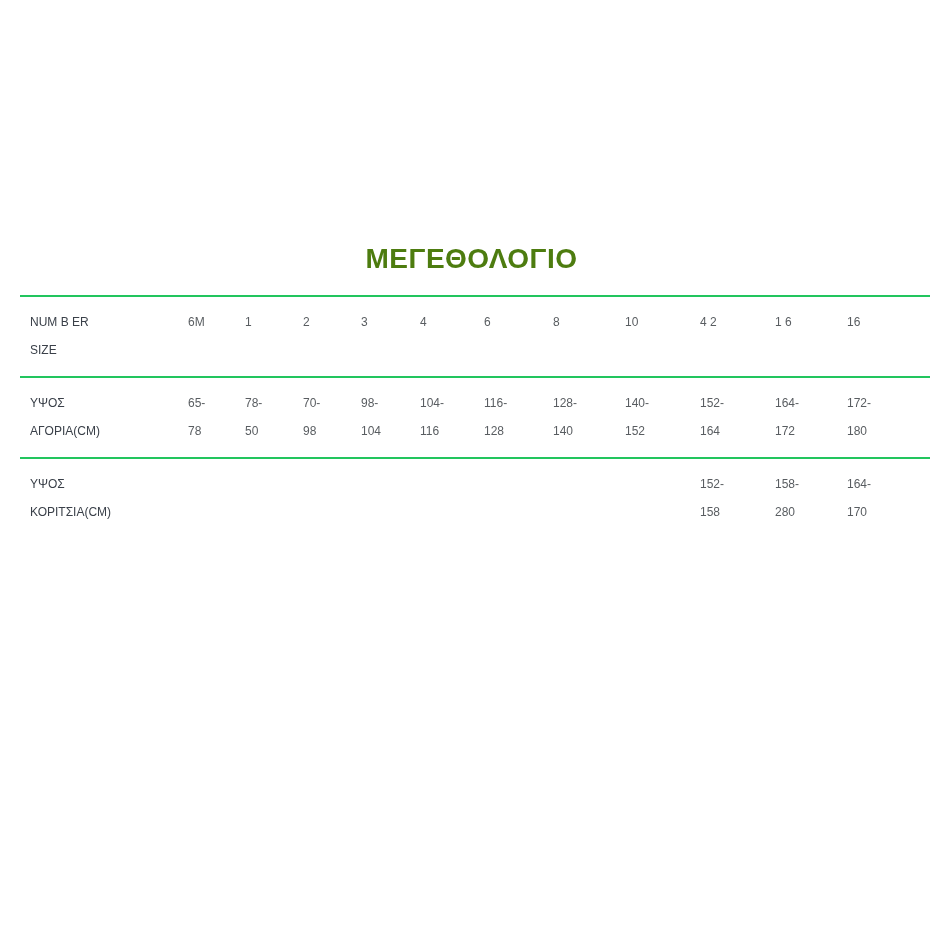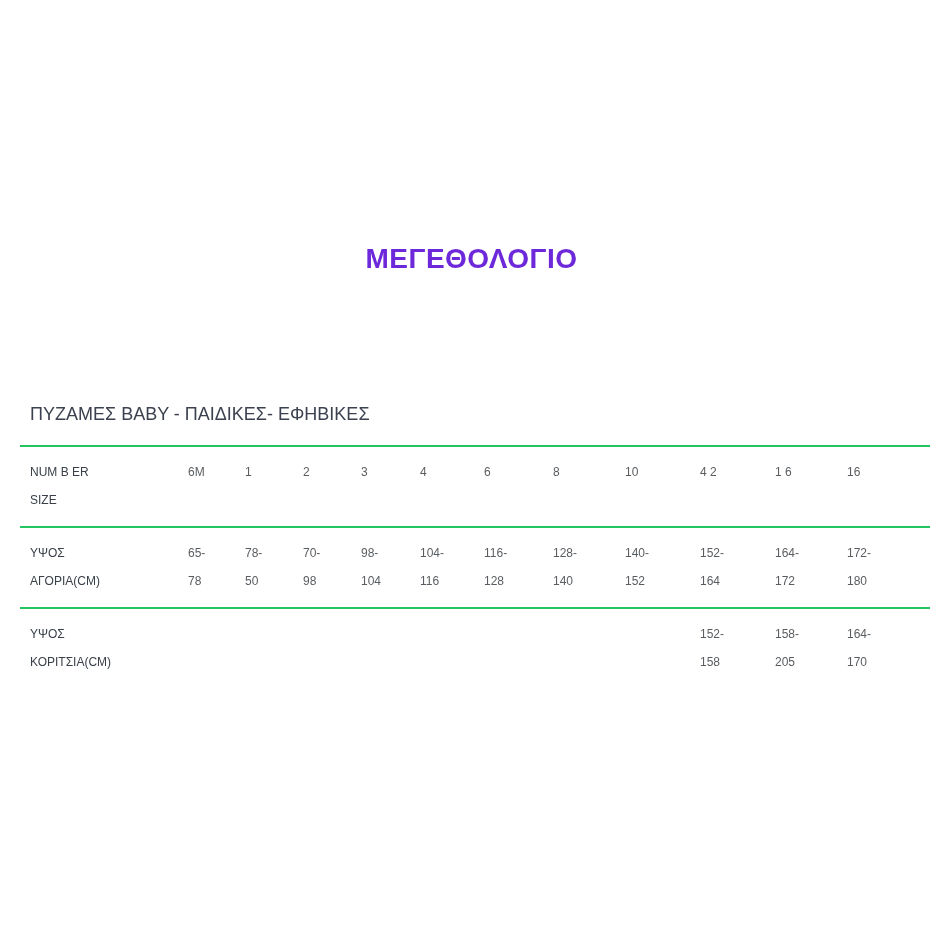--- a/index.html
+++ b/index.html
@@ -17,21 +17,21 @@
     overflow: hidden;
   }
   .page-title {
     margin: 0;
     padding-top: 243px;
     text-align: center;
     font-size: 28px;
     line-height: 32px;
     font-weight: bold;
     letter-spacing: 0.5px;
-    color: #6d28d9;
+    color: #4d7c0f;
   }
   .content {
     margin-left: 20px;
     width: 910px;
   }
   .section-subtitle {
     margin: 128px 0 0 10px;
     font-size: 18px;
     line-height: 22px;
     font-weight: normal;
@@ -65,21 +65,20 @@
 </style>
 </head>
 <body>
 
 <div class="page">
 
   <h1 class="page-title">ΜΕΓΕΘΟΛΟΓΙΟ</h1>
 
   <div class="content">
 
-    <h2 class="section-subtitle">ΠΥΖΑΜΕΣ BABY - ΠΑΙΔΙΚΕΣ- ΕΦΗΒΙΚΕΣ</h2>
 
     <table class="size-table">
       <colgroup>
         <col style="width:168px">
           <col style="width:57px">
           <col style="width:58px">
           <col style="width:58px">
         <col style="width:59px">
           <col style="width:64px">
           <col style="width:69px">
@@ -138,21 +137,21 @@
           <td></td>
           <td></td>
           <td></td>
           <td></td>
           <td></td>
           <td></td>
           <td></td>
           <td>152-
 158</td>
           <td>158-
-205</td>
+280</td>
           <td>164-
 170</td>
         </tr>
       </tbody>
     </table>
 
   </div>
 </div>
 
 </body></html>

